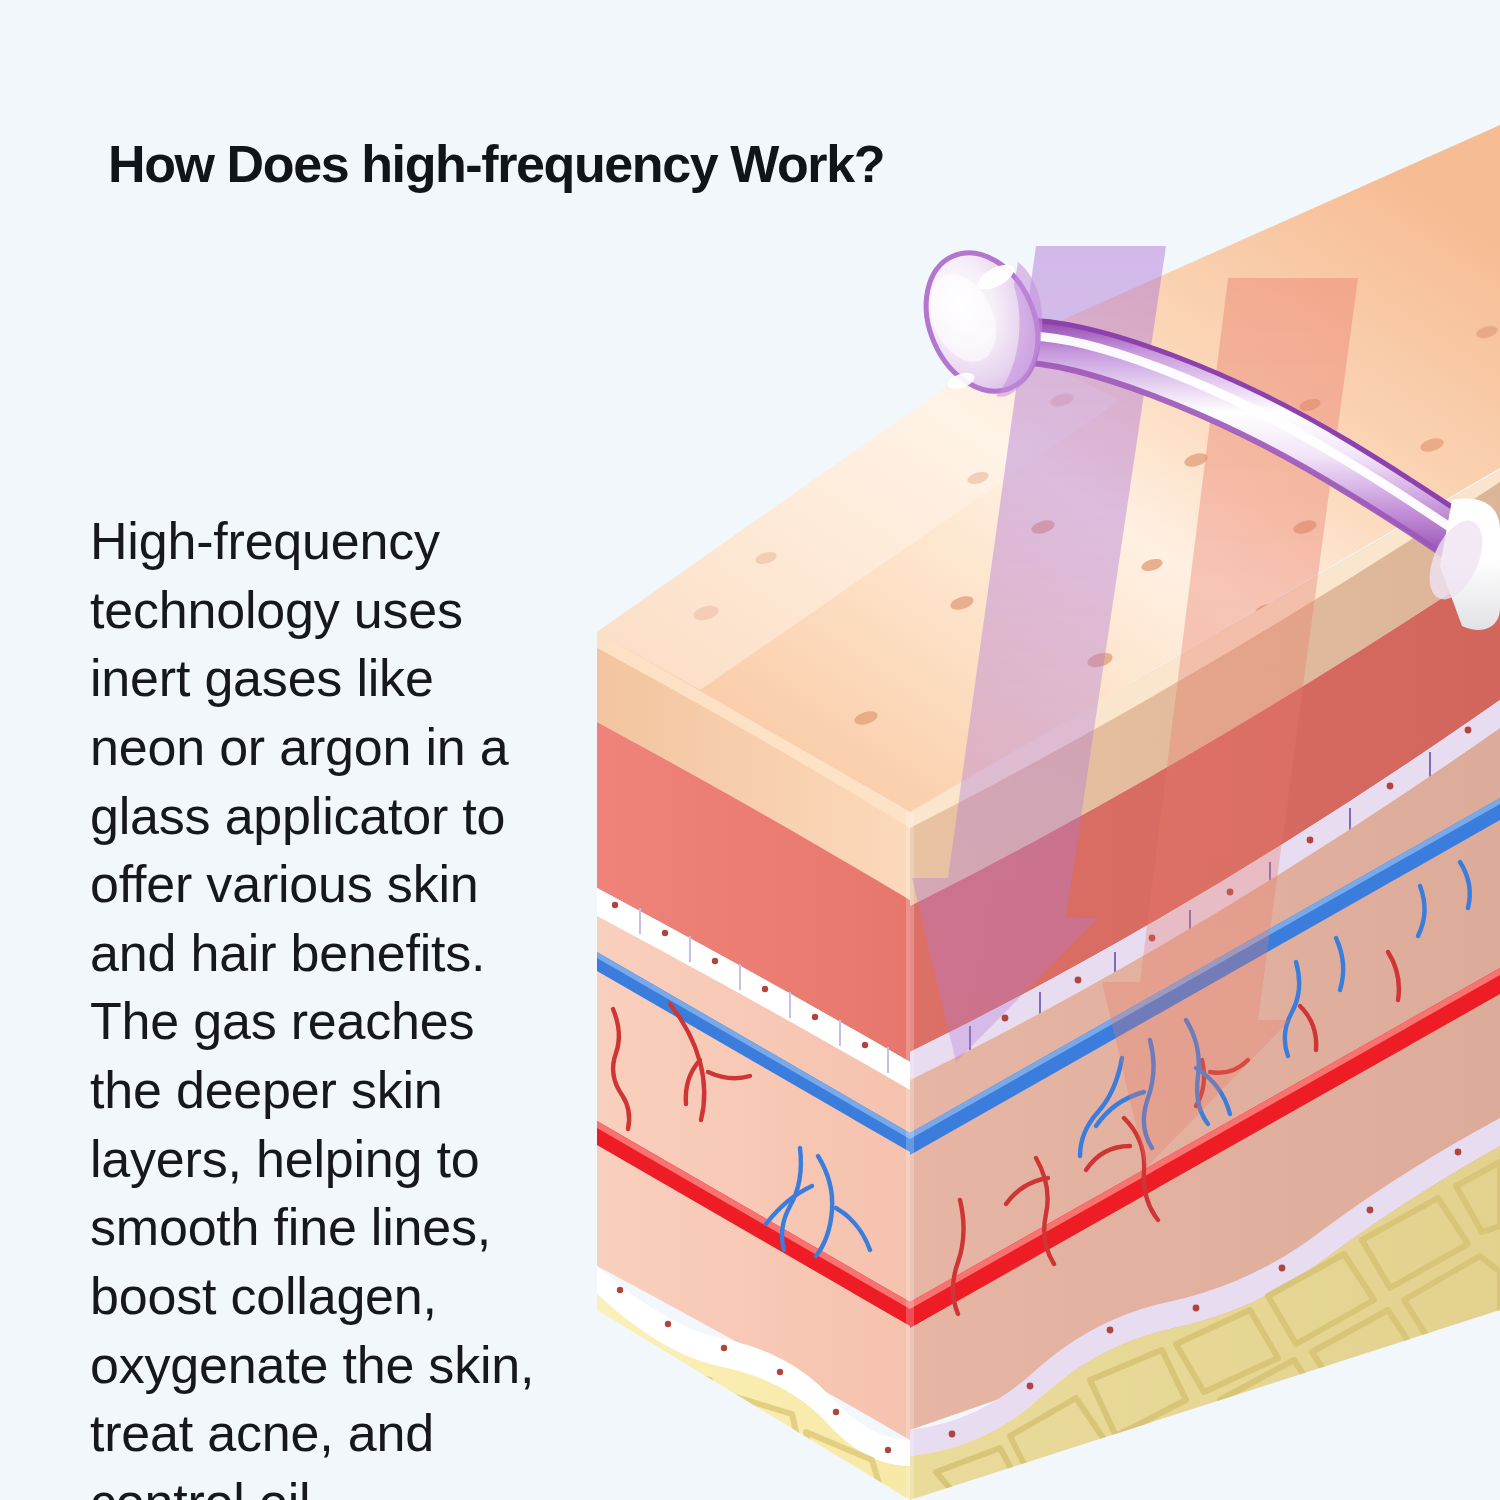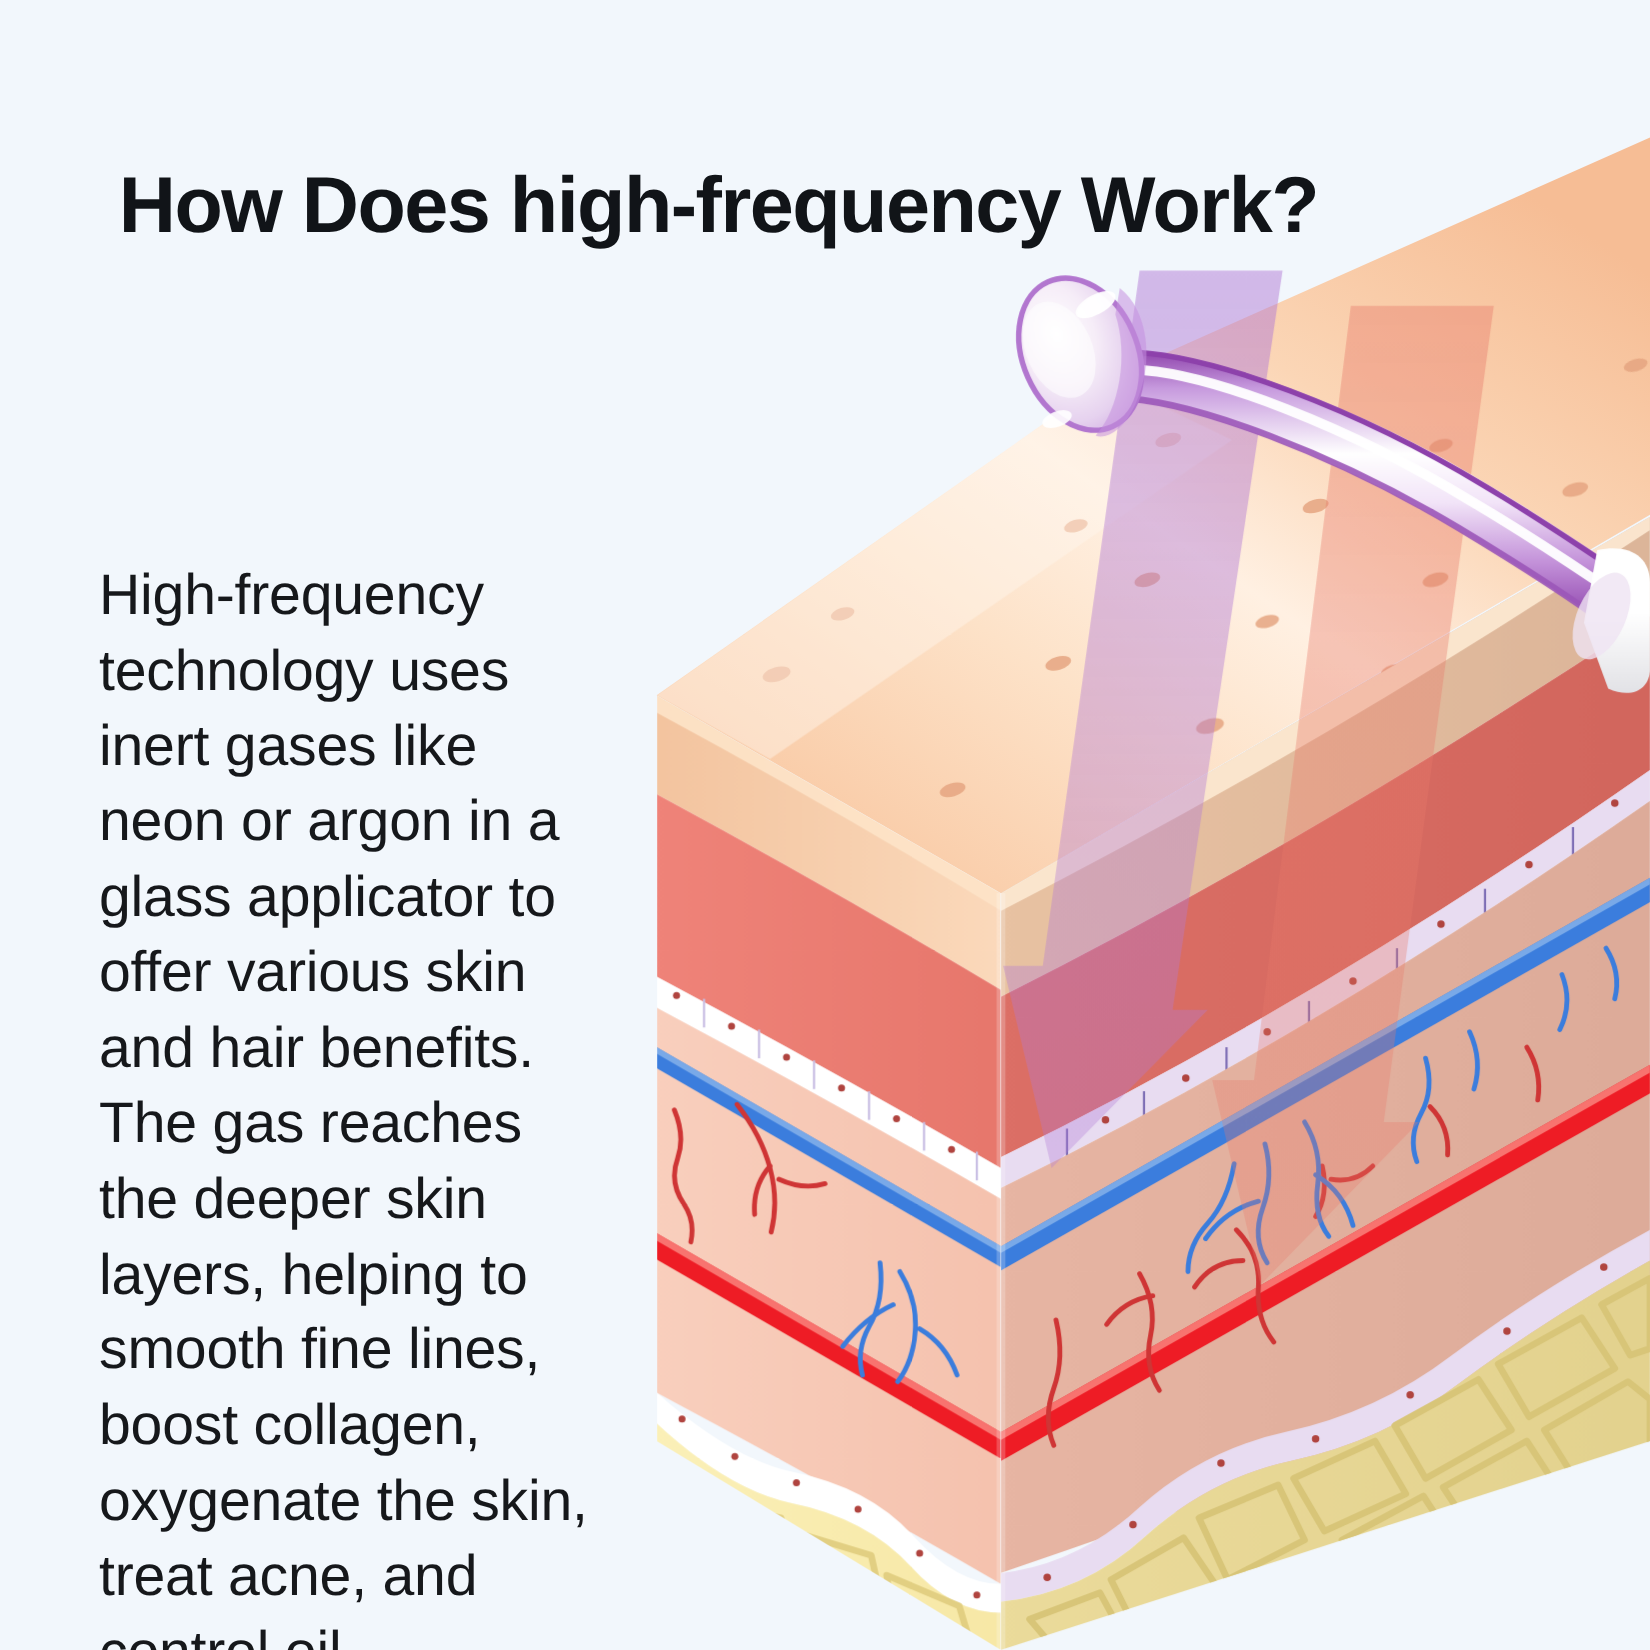--- a/index.html
+++ b/index.html
@@ -17,21 +17,21 @@
   #root {
     position: absolute;
     inset: 0;
     width: 1500px;
     height: 1500px;
   }
   #page-title {
     position: absolute;
     left: 108px;
     top: 103px;
-    font-size: 72px;
+    font-size: 52px;
     font-weight: bold;
     letter-spacing: -1.4px;
     color: #111418;
     white-space: nowrap;
     line-height: 1;
   }
   #body-copy {
     position: absolute;
     left: 90px;
     top: 455px;

